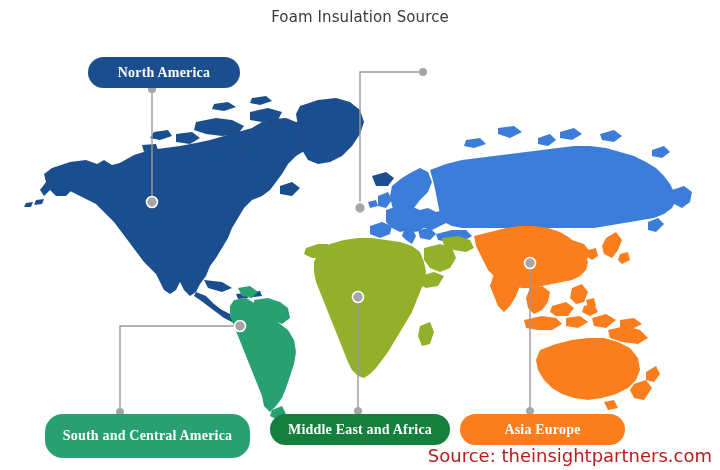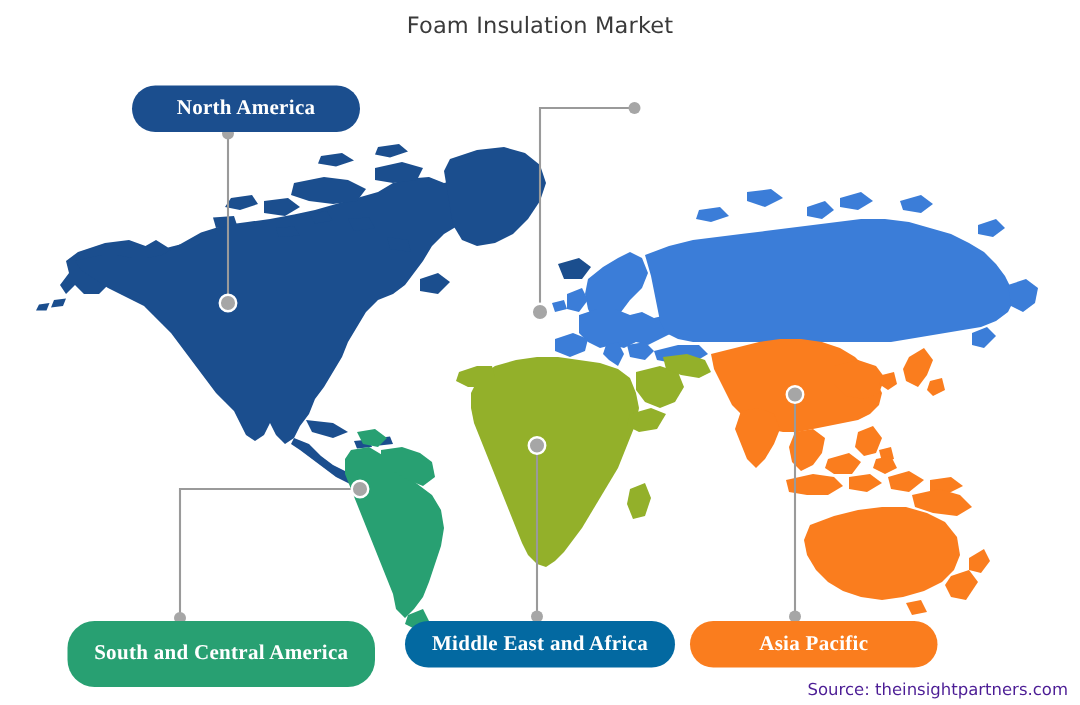--- a/index.html
+++ b/index.html
@@ -30,22 +30,22 @@
     font-size: 15px;
     color: #3a3a3a;
     font-family: "DejaVu Sans", sans-serif;
     letter-spacing: 0.1px;
     font-weight: 400;
   }
   .source {
     position: absolute;
     right: 8px;
     bottom: 4px;
-    font-size: 11px;
-    color: #4c1d95;
+    font-size: 18px;
+    color: #b91c1c;
     font-family: "DejaVu Sans", sans-serif;
     margin-left: 40px;
   }
   #mapsvg {
     position: absolute;
     left: 0;
     top: 0;
   }
   .pill {
     position: absolute;
@@ -57,29 +57,29 @@
     align-items: center;
     justify-content: center;
     box-sizing: border-box;
     white-space: nowrap;
     font-family: Liberation Serif, serif;
     letter-spacing: 0.2px;
   }
   #pill-na  { left: 88px;  top: 57px;  width: 152px; height: 31px; background: #1b4e8e; }
   #pill-eu  { left: 432px; top: 57px;  width: 160px; height: 31px; background: #3b7dd8; }
   #pill-sca { left: 45px;  top: 414px; width: 205px; height: 44px; background: #28a072; }
-  #pill-mea { left: 270px; top: 414px; width: 180px; height: 31px; background: #0369a1; }
+  #pill-mea { left: 270px; top: 414px; width: 180px; height: 31px; background: #15803d; }
   #pill-ap  { left: 460px; top: 414px; width: 165px; height: 31px; background: #fa7d1e; }
 </style>
 </head>
 <body>
 
 <div id="stage">
 
-  <div class="title">Foam Insulation Market</div>
+  <div class="title">Foam Insulation Source</div>
 
   <svg id="mapsvg" width="720" height="470" viewBox="0 0 720 470">
 
     <g fill="#1b4e8e">
 
       <path d="M52 168 L70 162 L86 160 L97 164 L104 160 L112 165 L120 163 L126 168
                L120 176 L108 178 L100 184 L92 180 L84 186 L74 188 L66 196 L56 196
                L50 190 L44 196 L40 190 L46 182 L44 174 Z"></path>
 
       <path d="M36 200 L44 199 L42 204 L34 205 Z"></path>
@@ -257,16 +257,16 @@
       <circle cx="358" cy="297" r="5.5" fill="#a6a6a6" stroke="#ffffff" stroke-width="1.6"></circle>
       <circle cx="358" cy="411" r="4" fill="#a6a6a6"></circle>
       <circle cx="530" cy="263" r="5.5" fill="#a6a6a6" stroke="#ffffff" stroke-width="1.6"></circle>
       <circle cx="530" cy="411" r="4" fill="#a6a6a6"></circle>
     </g>
   </svg>
 
   <div class="pill" id="pill-na">North America</div>
   <div class="pill" id="pill-sca">South and Central America</div>
   <div class="pill" id="pill-mea">Middle East and Africa</div>
-  <div class="pill" id="pill-ap">Asia Pacific</div>
+  <div class="pill" id="pill-ap">Asia Europe</div>
 
   <div class="source">Source: theinsightpartners.com</div>
 </div>
 
 </body></html>

